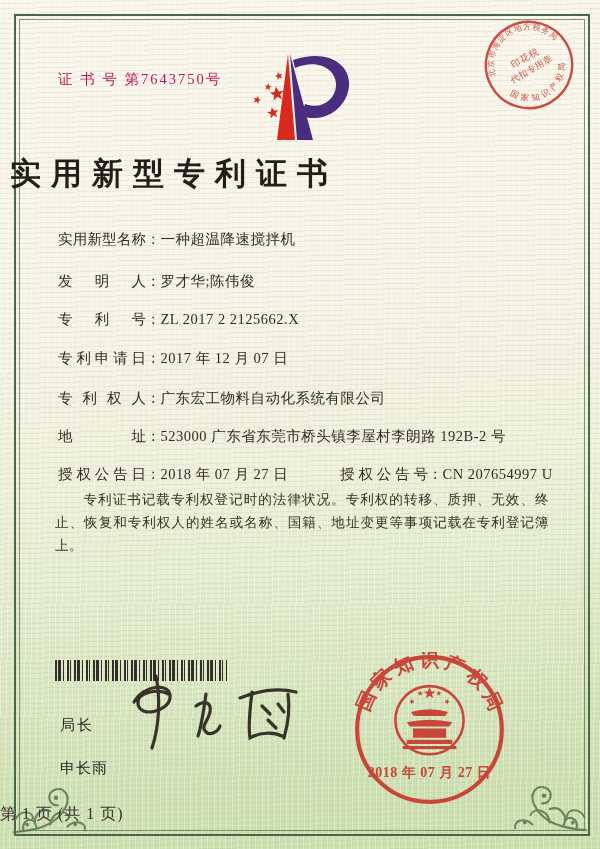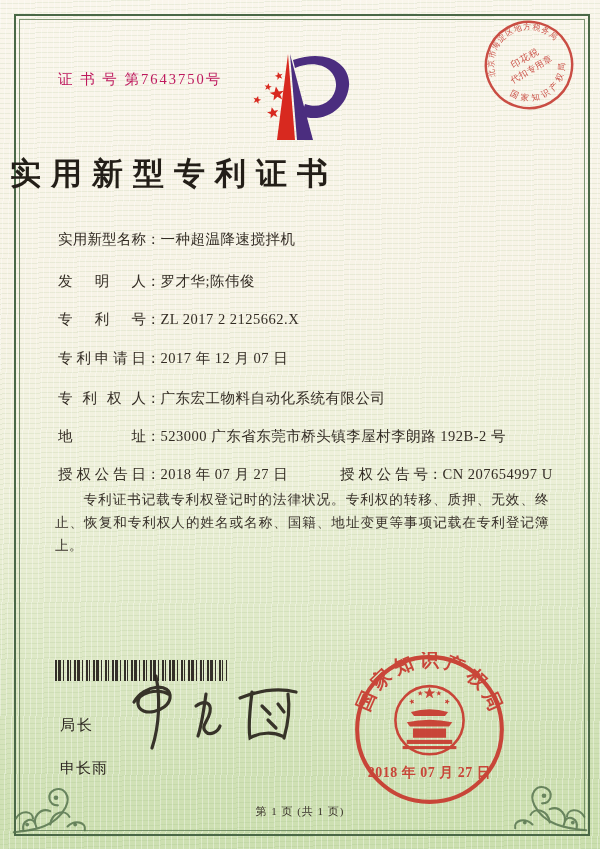--- a/index.html
+++ b/index.html
@@ -47,22 +47,22 @@
       #332e28 8px 9px,transparent 9px 12px,
       #332e28 12px 14px,transparent 14px 15px,
       #332e28 15px 16px,transparent 16px 19px);
   }
   .director-title{position:absolute;left:60px;top:699px;font-size:15px;color:#2c2620;z-index:3;letter-spacing:2px;margin-top:17px;}
   .director-name{position:absolute;left:60px;top:727px;font-size:15px;color:#2c2620;z-index:3;letter-spacing:1px;margin-top:32px;}
   .signature{position:absolute;left:120px;top:672px;width:190px;height:80px;z-index:3;}
   .seal{position:absolute;left:352px;top:652px;width:155px;height:155px;z-index:4;opacity:0.93;}
   .tax-stamp{position:absolute;left:480px;top:16px;width:98px;height:98px;z-index:4;transform:rotate(-30deg);opacity:0.88;}
   .footer{
-    position:absolute;left:0;top:804px;width:100%;text-align:center;z-index:3;
-    font-size:11px;color:#3a332b;letter-spacing:1px;
+    position:absolute;left:0;top:804px;width:100%;z-index:3;
+    font-size:16px;color:#3a332b;letter-spacing:1px;
   }
   .flourish{position:absolute;width:96px;height:96px;z-index:2;}
   .flourish.bl{left:8px;top:742px;}
   .flourish.br{left:496px;top:740px;transform:scaleX(-1);}
 </style>
 </head>
 <body>
 
 <div class="bg-lines"></div>
 <div class="border-frame"></div>

